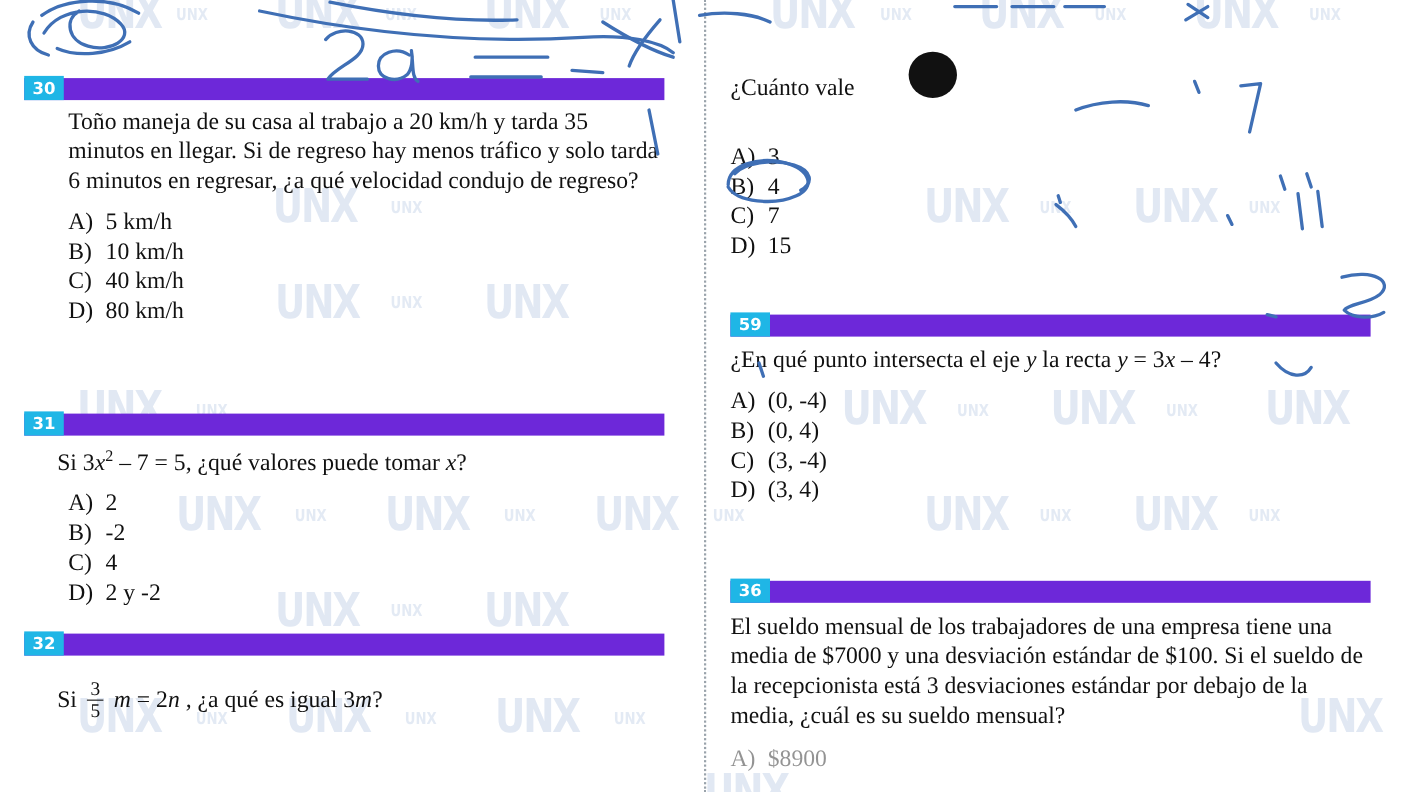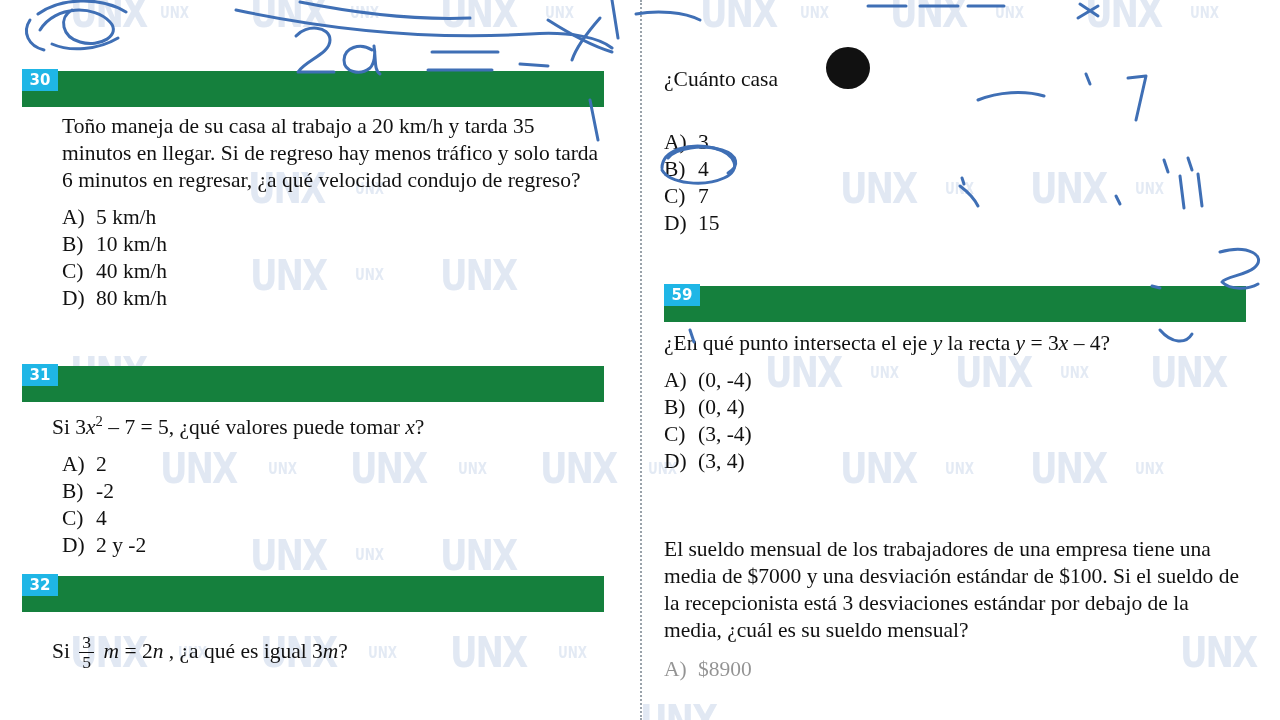--- a/index.html
+++ b/index.html
@@ -58,22 +58,22 @@
     width: 600px;
   }
   .col-left { left: 22px; }
   .col-right { left: 664px; }
 
   
   .qblock { position: absolute; width: 582px; }
 
   .qbar {
     position: relative;
-    height: 36px;
-    background: #15803d;
+    height: 20px;
+    background: #6d28d9;
     display: block;
   }
   .qnum {
     position: absolute;
     left: 0;
     top: -2px;
     min-width: 36px;
     height: 22px;
     background: #1fb6e6;
     color: #ffffff;
@@ -217,21 +217,21 @@
           <span class="opt-letter">C)</span>
           <span class="opt-text">40 km/h</span>
         </div>
         <div class="opt">
           <span class="opt-letter">D)</span>
           <span class="opt-text">80 km/h</span>
         </div>
       </div>
     </div>
 
-    <div class="qblock" style="top:366px;">
+    <div class="qblock" style="top:376px;">
       <div class="qbar">
         <span class="qnum">31</span>
       </div>
       <div class="qtext narrow">
         Si 3<i class="mi">x</i><sup class="ex">2</sup> – 7 = 5, ¿qué valores puede tomar <i class="mi">x</i>?
       </div>
       <div class="options">
         <div class="opt">
           <span class="opt-letter">A)</span>
           <span class="opt-text">2</span>
@@ -259,21 +259,21 @@
         Si <span class="frac"><span class="num">3</span><span class="den">5</span></span> <i class="mi">m</i> = 2<i class="mi">n</i> , ¿a qué es igual 3<i class="mi">m</i>?
       </div>
     </div>
 
   </div>
 
   <div class="col col-right">
 
     <div class="qblock" style="top:60px;">
       <div class="qtext narrow" style="padding-left:0;">
-        <span>¿Cuánto casa</span>
+        <span>¿Cuánto vale</span>
         <span style="display:inline-block;width:52px;"></span>
         <span>?</span>
       </div>
       <div class="options" style="padding-left:0;padding-top:36px;">
         <div class="opt">
           <span class="opt-letter">A)</span>
           <span class="opt-text">3</span>
         </div>
         <div class="opt">
           <span class="opt-letter">B)</span>
@@ -311,20 +311,23 @@
           <span class="opt-text">(3, -4)</span>
         </div>
         <div class="opt">
           <span class="opt-letter">D)</span>
           <span class="opt-text">(3, 4)</span>
         </div>
       </div>
     </div>
 
     <div class="qblock" style="top:528px;">
+      <div class="qbar">
+        <span class="qnum">36</span>
+      </div>
       <div class="qtext" style="padding-left:0;padding-top:8px;">El sueldo mensual de los trabajadores de una empresa tiene una media de $7000 y una desviación estándar de $100. Si el sueldo de la recepcionista está 3 desviaciones estándar por debajo de la media, ¿cuál es su sueldo mensual?</div>
       <div class="options" style="padding-left:0;padding-top:12px;opacity:.45;">
         <div class="opt">
           <span class="opt-letter">A)</span>
           <span class="opt-text">$8900</span>
         </div>
       </div>
     </div>
 
   </div>

